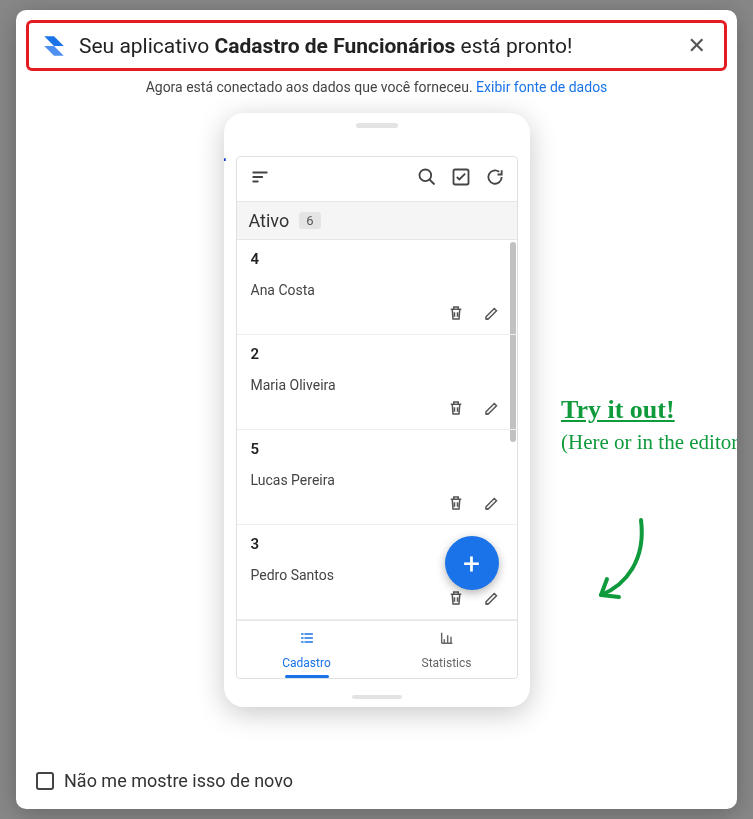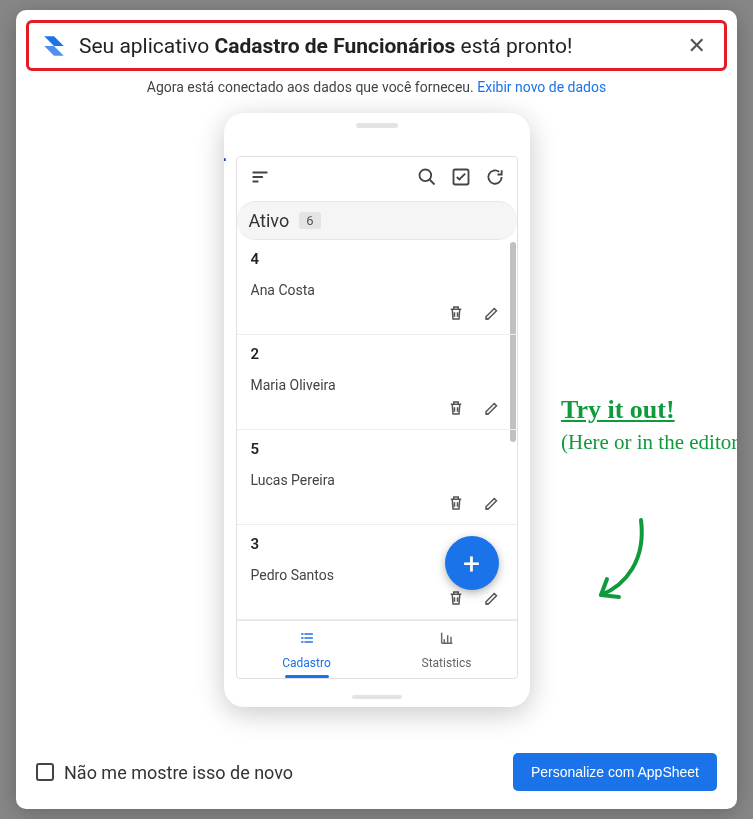--- a/index.html
+++ b/index.html
@@ -105,21 +105,20 @@
   .group-header {
     background: #f5f5f5;
     border-top: 1px solid #e6e6e6;
     border-bottom: 1px solid #e6e6e6;
     padding: 8px 12px;
     font-size: 18px;
     color: #333;
     display: flex;
     align-items: center;
     gap: 10px;
-    border-radius: 19px;
   }
   .group-count {
     background: #e4e4e4;
     color: #555;
     font-size: 13px;
     padding: 1px 7px;
     border-radius: 3px;
   }
   .list-area {
     flex: 1;
@@ -263,21 +262,21 @@
       <path d="M3 3 L12 3 L21 12 L12 12 Z" fill="#1a73e8"></path>
       <path d="M3 12 L12 12 L21 21 L12 21 Z" fill="#4e8ff0"></path>
     </svg>
     <div class="banner-text">
       <span>Seu aplicativo </span><span class="bold">Cadastro de Funcionários</span><span> está pronto!</span>
     </div>
     <div class="banner-close">✕</div>
   </div>
 
   <div class="subtext">
-    <span>Agora está conectado aos dados que você forneceu. </span><a href="#">Exibir novo de dados</a>
+    <span>Agora está conectado aos dados que você forneceu. </span><a href="#">Exibir fonte de dados</a>
   </div>
 
   <div class="phone-stage">
 
     <div class="phone">
       <div class="phone-speaker"></div>
       <div class="plus-marker">+</div>
 
       <div class="app-frame">
         <div class="app-toolbar">
@@ -402,16 +401,15 @@
       <path d="M15 80 l6 -16 M15 80 l18 2" stroke="#0f9a3c" stroke-width="4" fill="none" stroke-linecap="round"></path>
     </svg>
 
   </div>
 
   <div class="footer">
     <div class="footer-left">
       <div class="checkbox"></div>
       <span>Não me mostre isso de novo</span>
     </div>
-    <button class="cta-btn">Personalize com AppSheet</button>
   </div>
 
 </div>
 
 </body></html>

